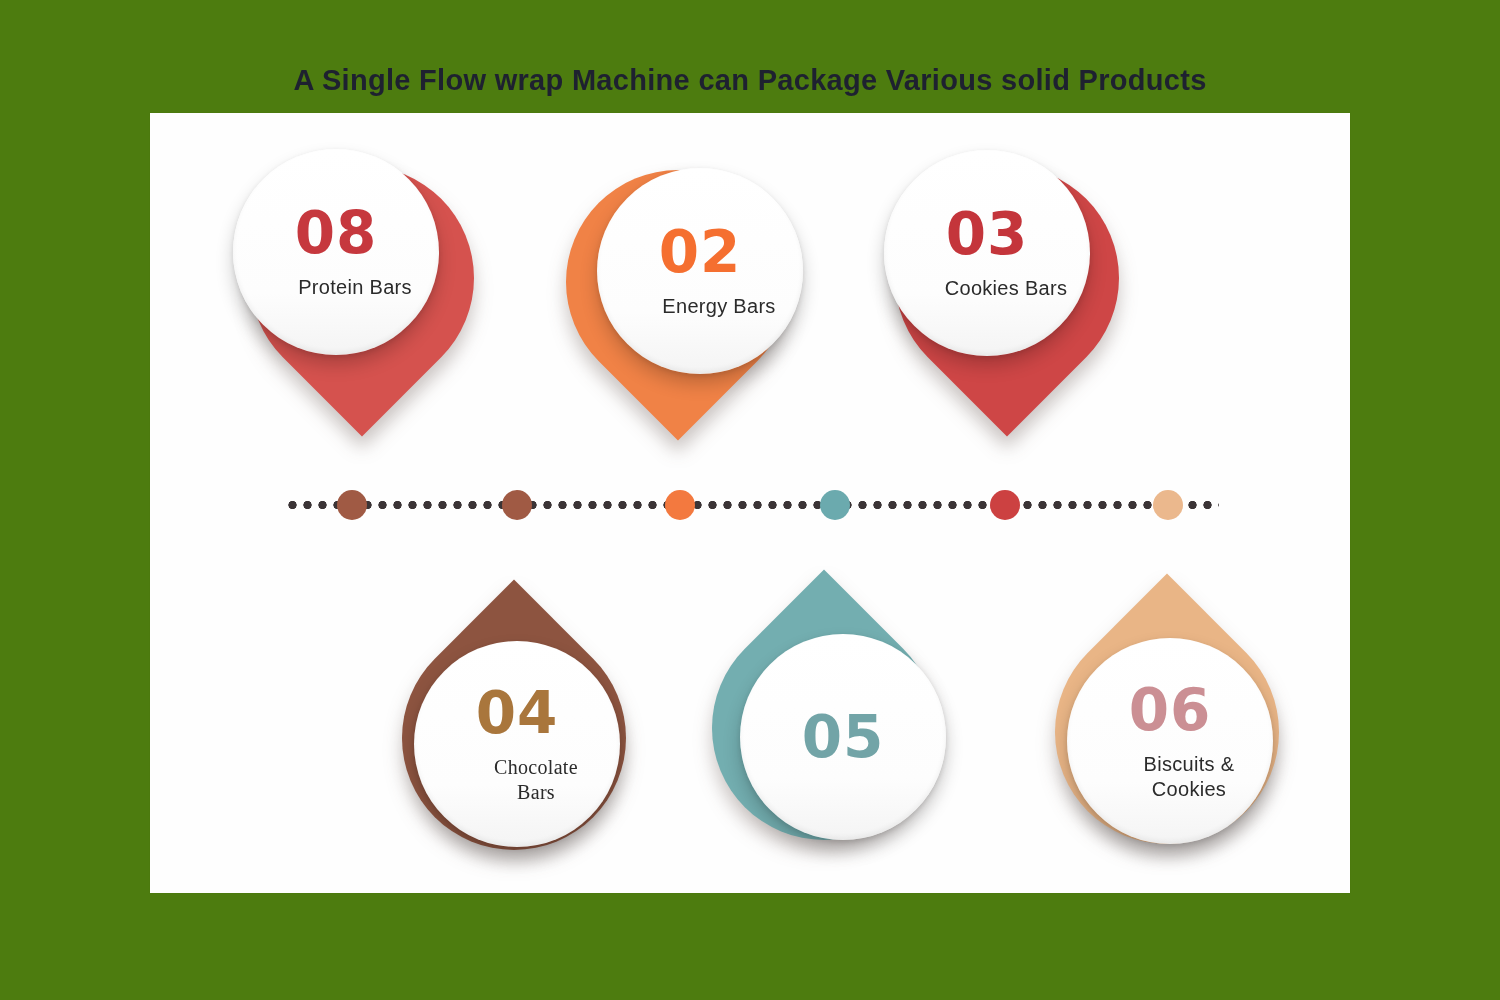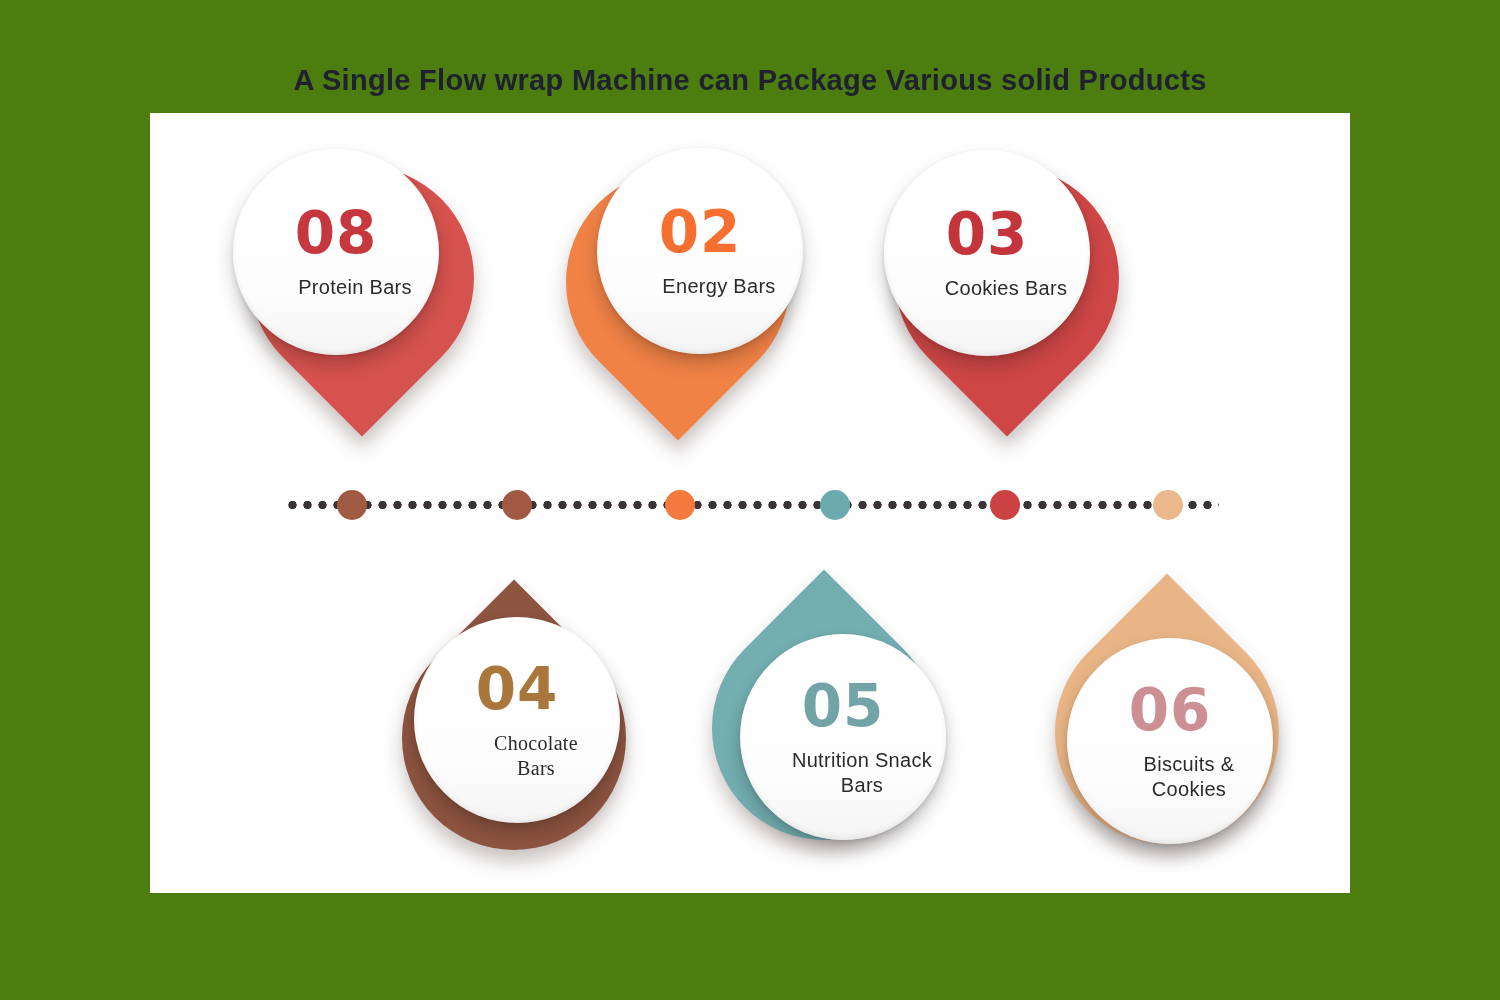--- a/index.html
+++ b/index.html
@@ -78,25 +78,25 @@
     line-height: 1.25;
     letter-spacing: 0.3px;
     color: #2b2b2b;
     max-width: 180px;
     margin-left: 38px;
   }
   
   .m1 .pin-wrap { left: 250px; top: 166px; }
   .m1 .face     { left: 233px; top: 149px; }
   .m2 .pin-wrap { left: 566px; top: 170px; }
-  .m2 .face     { left: 597px; top: 148px; text-align: center; }
+  .m2 .face     { left: 597px; top: 168px; text-align: center; }
   .m3 .pin-wrap { left: 895px; top: 166px; }
   .m3 .face     { left: 884px; top: 150px; text-align: center; }
   .m4 .pin-wrap { left: 402px; top: 626px; }
-  .m4 .face     { left: 414px; top: 617px; }
+  .m4 .face     { left: 414px; top: 641px; }
   .m5 .pin-wrap { left: 712px; top: 616px; }
   .m5 .face     { left: 740px; top: 634px; }
   .m6 .pin-wrap { left: 1055px; top: 620px; }
   .m6 .face     { left: 1067px; top: 638px; }
   .m4 .label { max-width: 120px; font-family: Liberation Serif, serif; }
   .m5 .label { max-width: 175px; }
   .m6 .label { max-width: 112px; }
   
   .timeline { position: absolute; inset: 0; pointer-events: none; }
   .track {
@@ -171,21 +171,20 @@
       <div class="label">Chocolate Bars</div>
     </div>
   </div>
 
   <div class="marker m5 up" style="--pin: #73aeb0; --num: #72a4a7;">
     <div class="pin-wrap">
         <div class="pin"></div>
       </div>
     <div class="face">
       <div class="num">05</div>
-      <div class="label">Nutrition Snack Bars</div>
     </div>
   </div>
 
   <div class="marker m6 up" style="--pin: #e9b586; --num: #cb8f94;">
     <div class="pin-wrap">
         <div class="pin"></div>
       </div>
     <div class="face">
       <div class="num">06</div>
       <div class="label">Biscuits &amp; Cookies</div>

